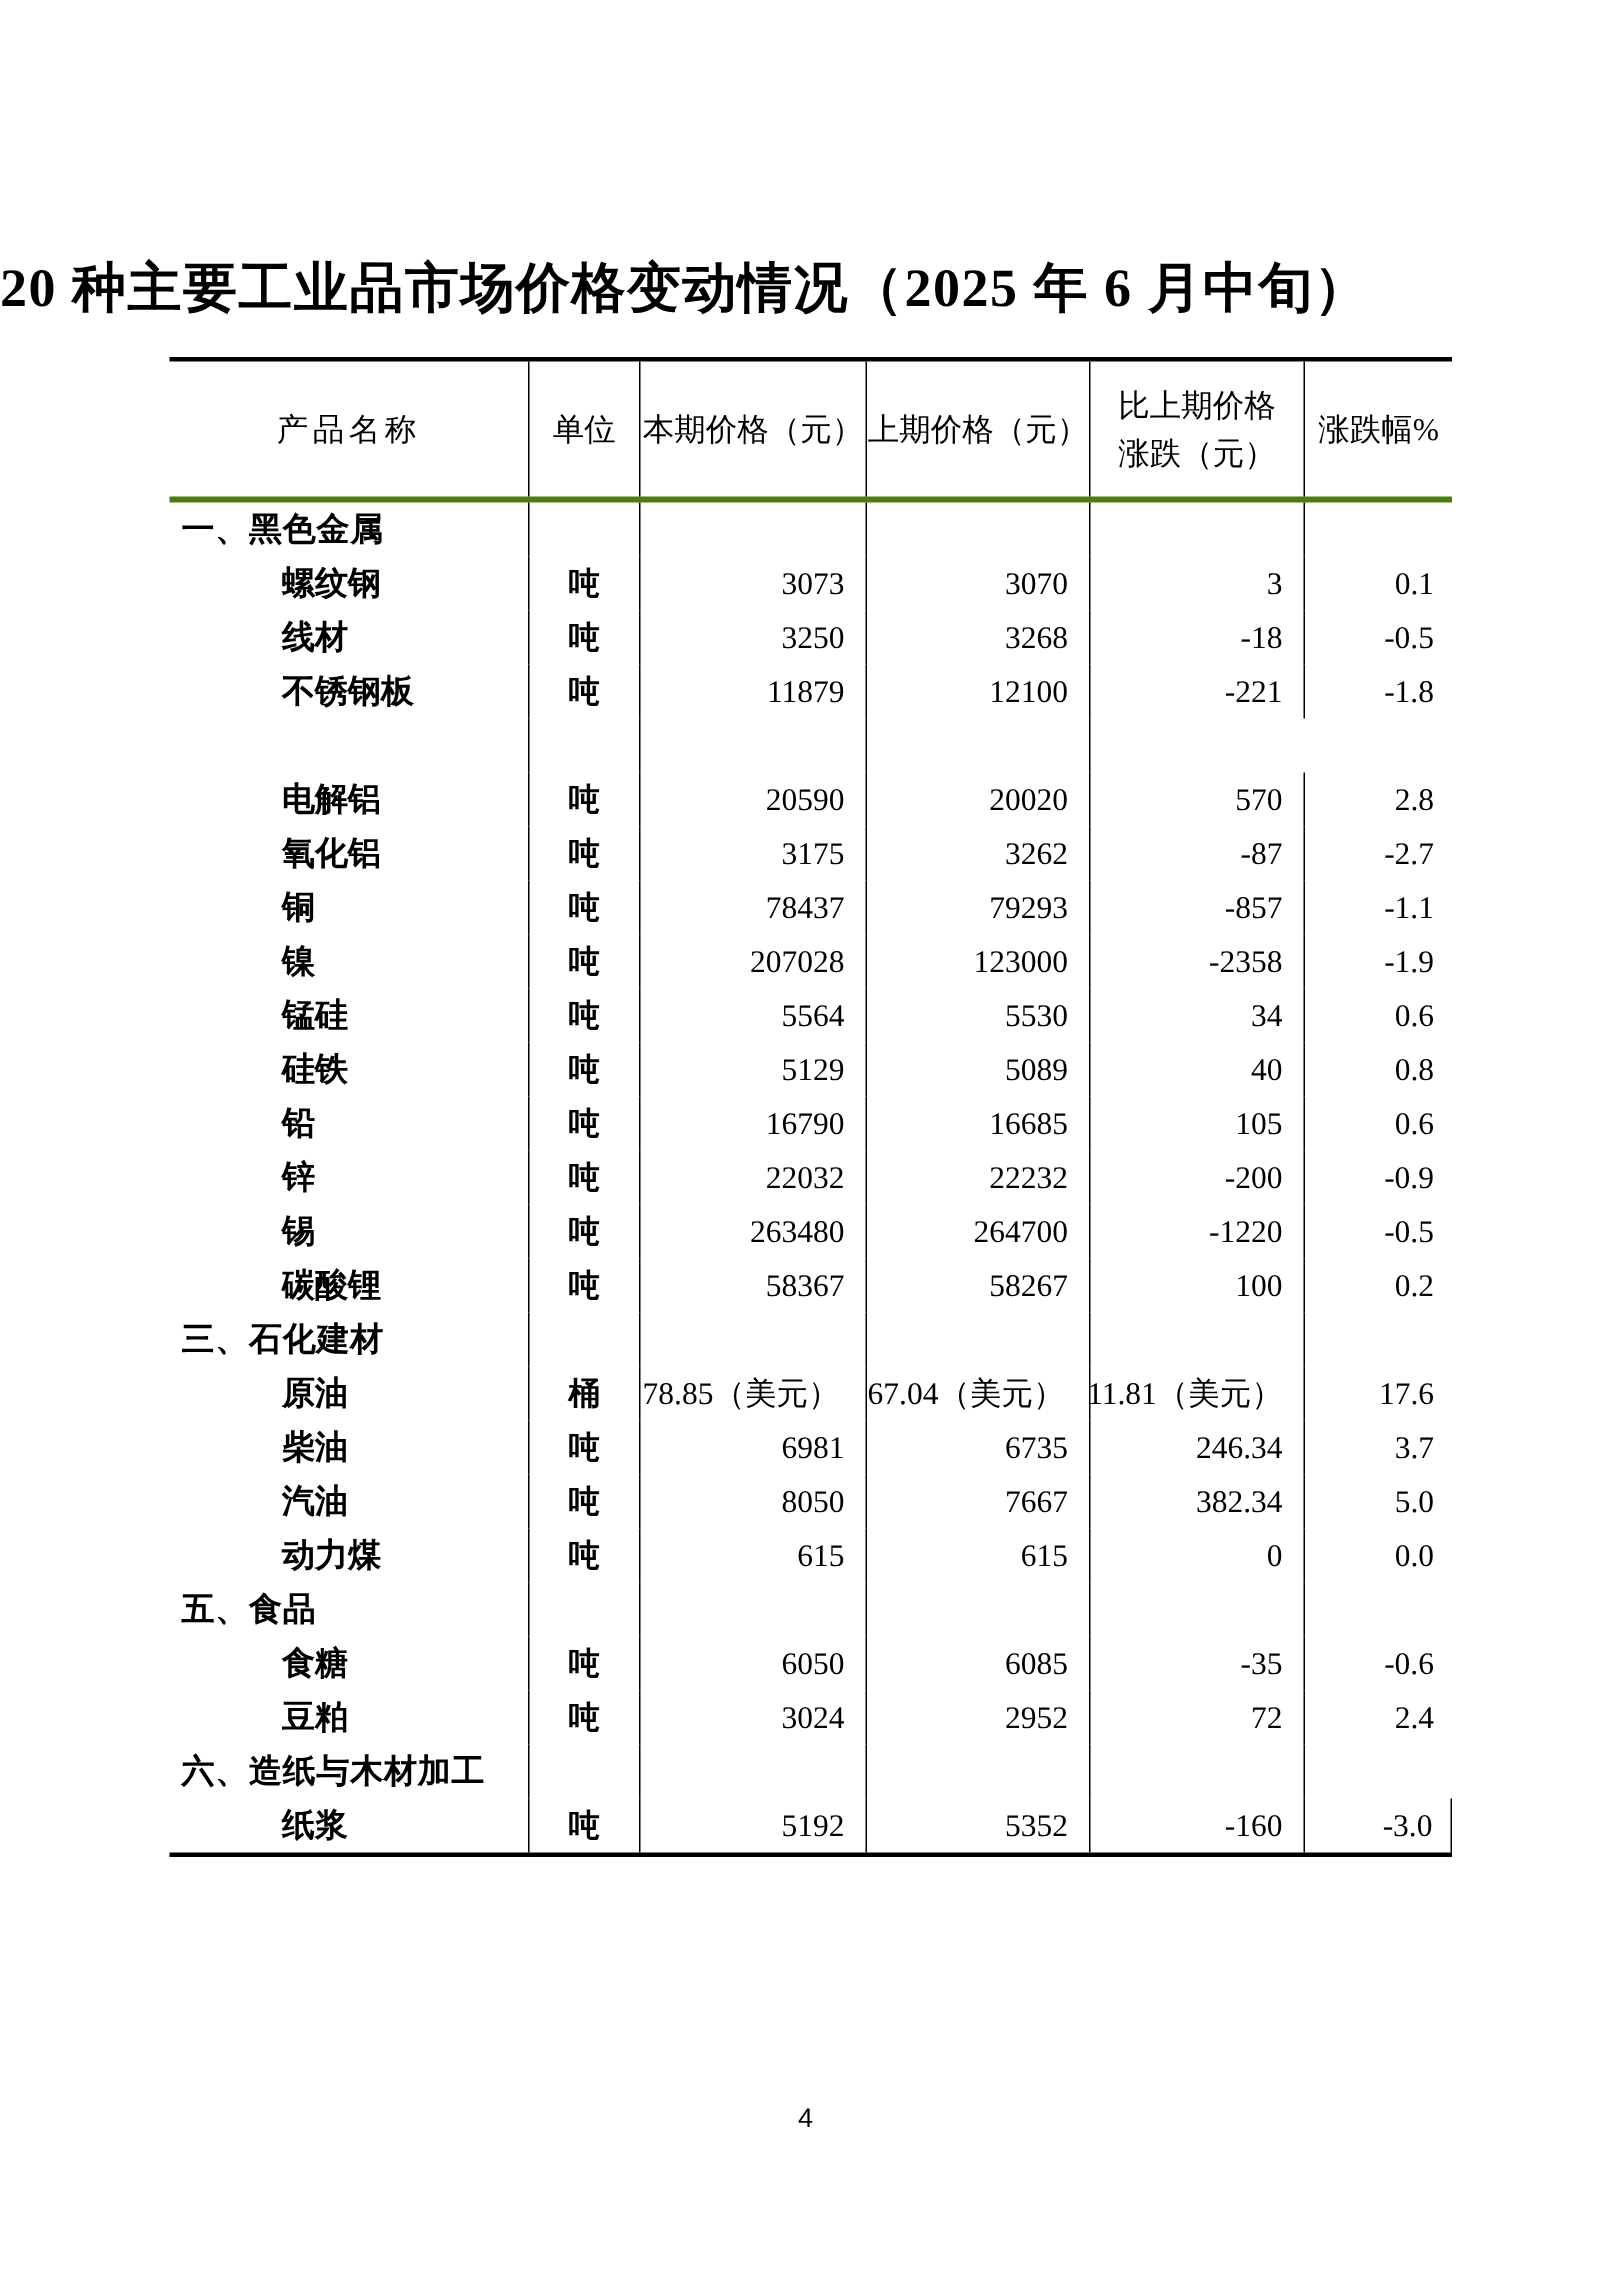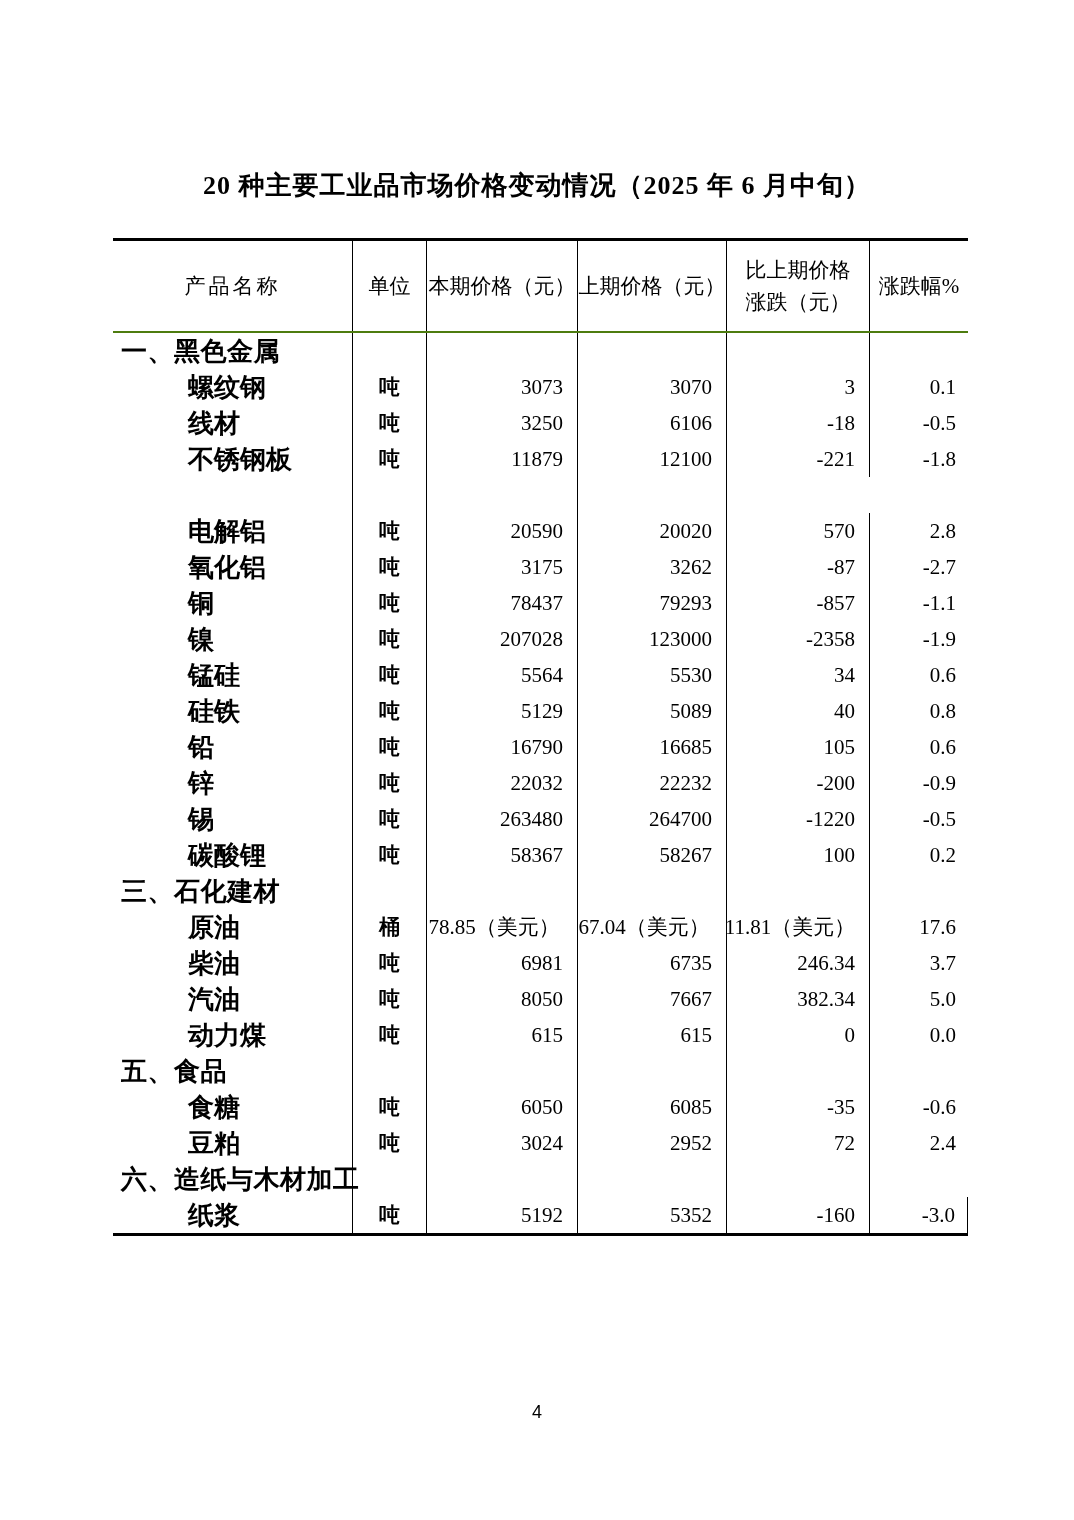--- a/index.html
+++ b/index.html
@@ -9,41 +9,40 @@
     margin:0 auto;
     background:#ffffff;
     font-family:"Liberation Serif","DejaVu Serif",serif;
     color:#000;
     overflow:hidden;
   }
   .doc-title {
     position:absolute;
     top:168px; left:0;
     width:100%;
-    text-align:center;
     font-family:"Liberation Serif","DejaVu Serif",serif;
     font-weight:bold;
-    font-size:26px;
+    font-size:36px;
     letter-spacing:1px;
     white-space:nowrap;
   }
   .price-table {
     position:absolute;
     left:113px; top:238px;
     width:855px;
     border-top:3px solid #000;
     border-bottom:3px solid #000;
   }
   .thead-row, .trow {
     display:grid;
     grid-template-columns:240px 74px 151px 149px 143px 98px;
   }
   .thead-row {
     height:90px;
-    border-bottom:2px solid #4d7c0f;
+    border-bottom:4px solid #4d7c0f;
   }
   .cell {
     display:flex;
     align-items:center;
     min-width:0;
     box-sizing:border-box;
   }
   .cell.v { border-right:1.5px solid #000; }
   .thead-row .cell {
     justify-content:center;
@@ -52,21 +51,21 @@
     text-align:center;
   }
   .th-product { letter-spacing:3px; }
   .th-change { flex-direction:column; justify-content:center; line-height:32px; }
   .trow { height:36px; }
   .cell.name {
     justify-content:flex-start;
     padding-left:75px;
     font-family:"Liberation Sans","DejaVu Sans",sans-serif;
     font-weight:bold;
-    font-size:26px;
+    font-size:22px;
     white-space:nowrap;
     text-align:center;
   }
   .trow.section .cell.name {
     padding-left:8px;
     letter-spacing:0.5px;
   }
   .cell.unit {
     justify-content:center;
     font-family:"Liberation Sans","DejaVu Sans",sans-serif;
@@ -135,21 +134,21 @@
           <div class="cell unit v">吨</div>
           <div class="cell num v">3073</div>
           <div class="cell num v">3070</div>
           <div class="cell num v">3</div>
           <div class="cell num pct">0.1</div>
         </div>
         <div class="trow item">
           <div class="cell name v">线材</div>
           <div class="cell unit v">吨</div>
           <div class="cell num v">3250</div>
-          <div class="cell num v">6106</div>
+          <div class="cell num v">3268</div>
           <div class="cell num v">-18</div>
           <div class="cell num pct">-0.5</div>
         </div>
         <div class="trow item">
           <div class="cell name v">不锈钢板</div>
           <div class="cell unit v">吨</div>
           <div class="cell num v">11879</div>
           <div class="cell num v">12100</div>
           <div class="cell num v">-221</div>
           <div class="cell num pct">-1.8</div>

